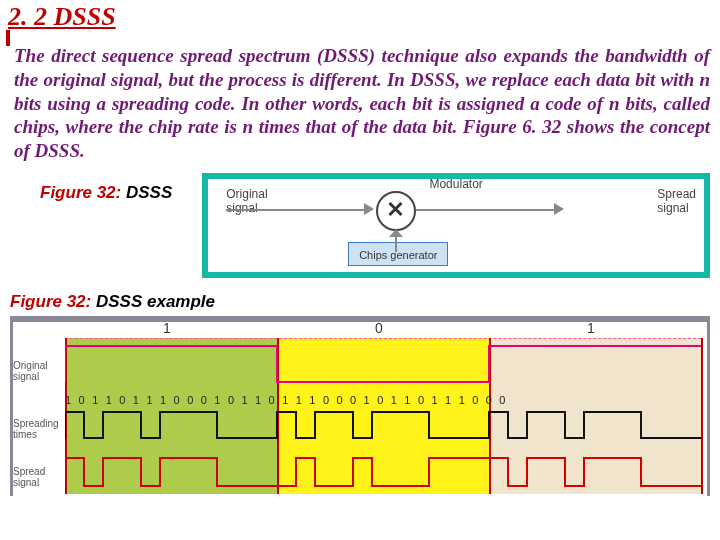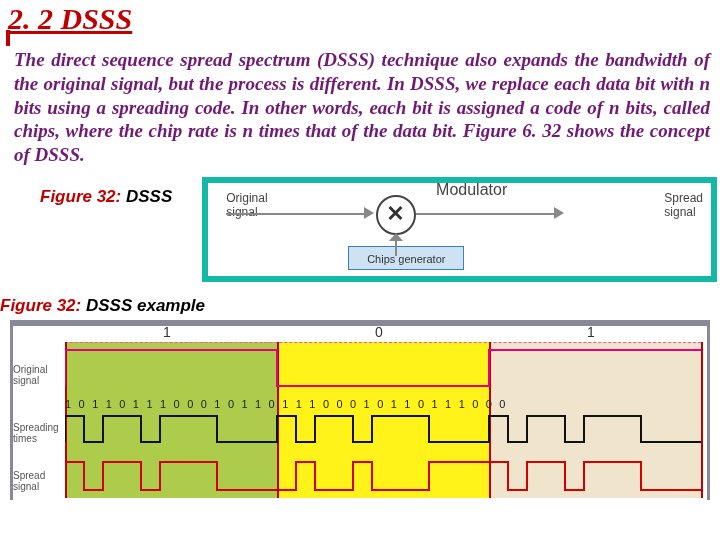--- a/index.html
+++ b/index.html
@@ -8,21 +8,21 @@
     height: 540px;
     font-family: Georgia, 'Times New Roman', serif;
     background: #fff;
     overflow: hidden;
     position: relative;
   }
   .heading {
     color: #c00000;
     font-weight: bold;
     font-style: italic;
-    font-size: 30px;
+    font-size: 26px;
     padding: 2px 8px 0 8px;
     text-decoration: underline;
     font-family: 'Times New Roman', serif;
   }
   .left-bar {
     position: absolute;
     left: 6px;
     top: 30px;
     width: 4px;
     height: 16px;
@@ -49,21 +49,21 @@
   .fig-text {
     font-family: Arial, sans-serif;
     font-weight: bold;
     font-style: italic;
     font-size: 17px;
     color: #000;
   }
   .fig32-row {
     display: flex;
     align-items: flex-start;
-    padding: 4px 3px 0 40px;
+    padding: 4px 10px 0 40px;
   }
   .fig32-label-block {
     flex: 0 0 auto;
     padding-top: 10px;
   }
   .diagram-box {
     flex: 1;
     margin-left: 30px;
     border: 6px solid #14b8a6;
     height: 105px;
@@ -94,23 +94,22 @@
     border-left: 10px solid #888;
     border-top: 6px solid transparent;
     border-bottom: 6px solid transparent;
   }
   .modulator-label {
     position: absolute;
     left: 50%;
     transform: translateX(-50%);
     top: -2px;
     font-family: Arial, sans-serif;
-    font-size: 16px;
+    font-size: 12px;
     color: #444;
-    margin-left: 12px;
   }
   .modulator {
     position: absolute;
     left: 168px;
     top: 12px;
     width: 40px;
     height: 40px;
     border: 2px solid #444;
     border-radius: 50%;
     background: #fff;
@@ -146,21 +145,21 @@
     top: 8px;
     font-family: Arial, sans-serif;
     font-size: 12px;
     color: #444;
     text-align: left;
   }
   .chips-box {
     position: absolute;
     left: 140px;
     bottom: 6px;
-    width: 116px;
+    width: 100px;
     height: 24px;
     background: #cfe2f3;
     border: 1px solid #3a7fc4;
     font-family: Arial, sans-serif;
     font-size: 11px;
     color: #333;
     text-align: center;
     line-height: 24px;
   }
   .line3 {
@@ -174,21 +173,21 @@
   .arrow-u1 {
     position: absolute;
     left: 181px;
     top: 50px;
     width: 0; height: 0;
     border-bottom: 8px solid #888;
     border-left: 7px solid transparent;
     border-right: 7px solid transparent;
   }
   .fig32b-label {
-    padding: 14px 0 2px 0;
+    padding: 14px 0 2px 10px;
   }
   .example-area {
     position: relative;
     width: 700px;
     height: 180px;
     margin: 2px 10px 0 10px;
     border-top: 6px solid #889;
     border-left: 3px solid #889;
     border-right: 3px solid #889;
     padding-top: 4px;

